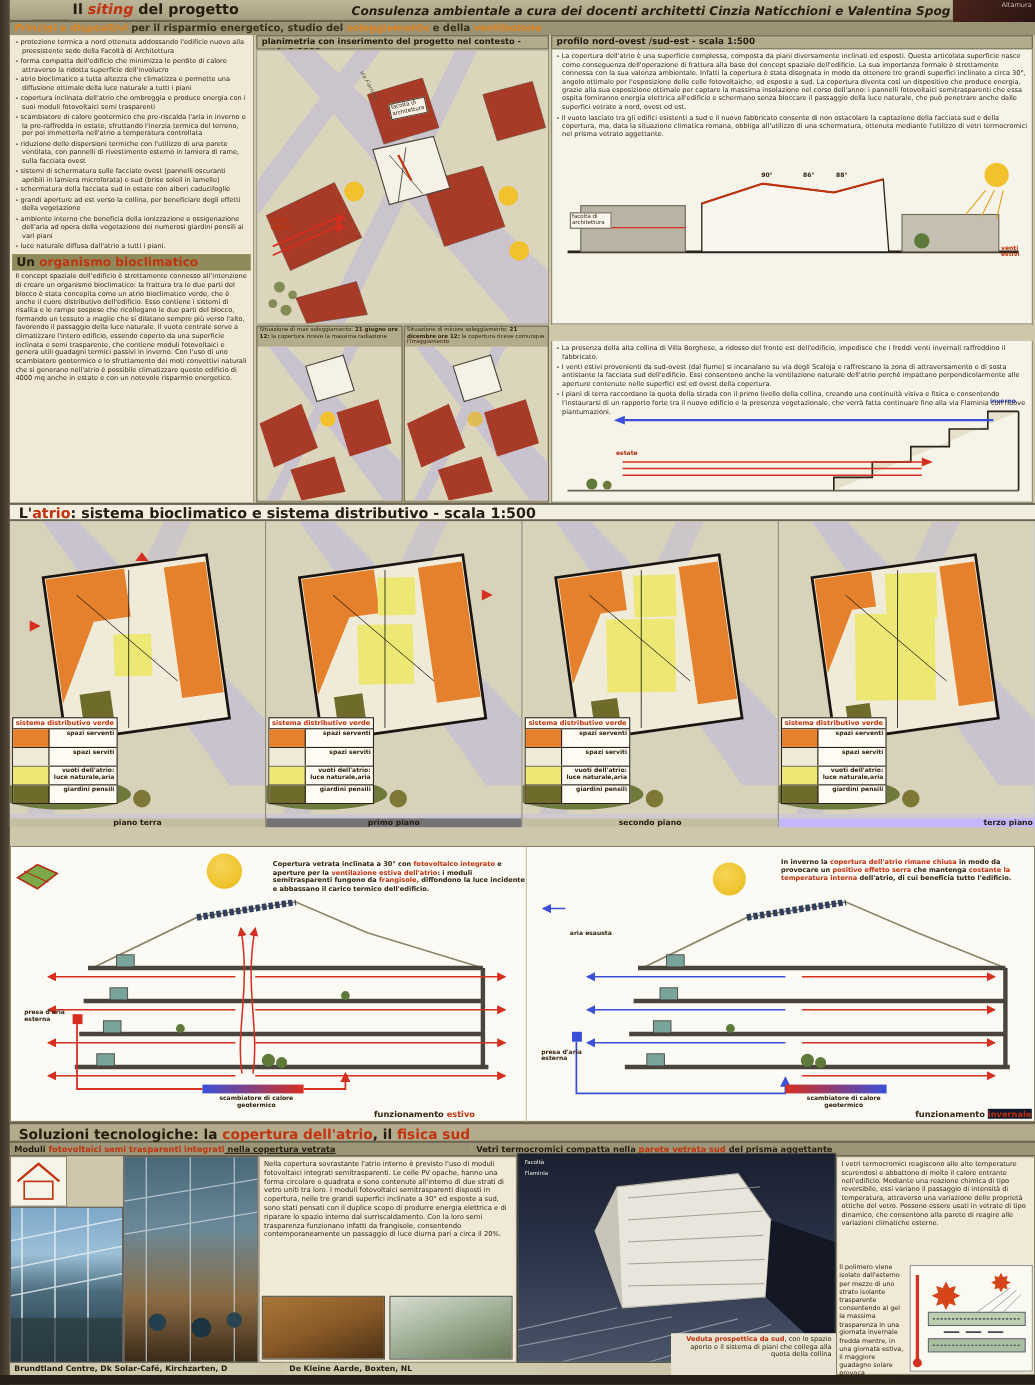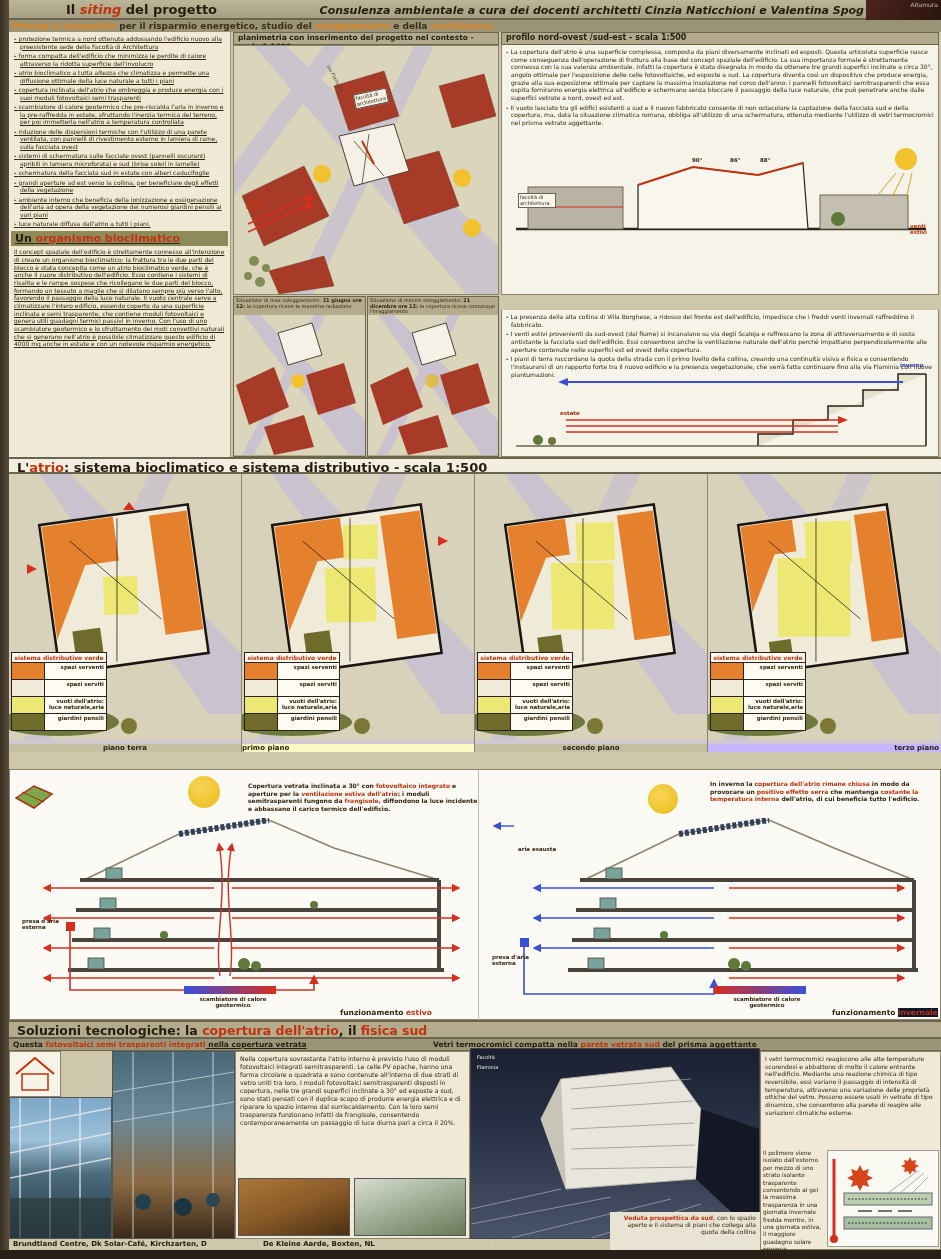--- a/index.html
+++ b/index.html
@@ -4,21 +4,21 @@
 <style>
   html,body{margin:0;padding:0;background:#6e665a;}
   .poster{position:relative;width:941px;height:1259px;background:#cfc7ab;
     font-family:"DejaVu Sans","Liberation Sans",sans-serif;color:#33240f;overflow:hidden;}
   .abs{position:absolute;box-sizing:border-box;}
   .hdrband{background:linear-gradient(#bdb597,#a79f81);border-bottom:2px solid #6b6550;}
   .title{font-size:13px;font-weight:bold;color:#241c0e;}
   .red{color:#c1330e;} .orange{color:#e0851f;} .ital{font-style:italic;}
   .credit{font-size:11px;font-weight:bold;font-style:italic;color:#241c0e;text-align:right;}
   .principi{background:#9b9376;font-size:9px;font-weight:bold;color:#3a2f16;padding:1px 4px;}
-  .leftcol{background:#efe9d5;border-right:1px solid #a09876;padding:3px 5px;font-size:6px;line-height:1.25;text-decoration:underline;}
+  .leftcol{background:#efe9d5;border-right:1px solid #a09876;padding:3px 5px;font-size:6px;line-height:1.25;}
   .dashlist{margin:0;padding:0;list-style:none;}
   .dashlist li{margin:0 0 2px 6px;text-indent:-6px;}
   .dashlist li::before{content:"- ";font-weight:bold;}
   .sechdr{background:#b3ab8c;border:1px solid #6b6550;font-weight:bold;font-size:8px;padding:0 4px;color:#241c0e;}
   .parag{font-size:6px;line-height:1.28;}
   .bighdr{font-size:13px;font-weight:bold;background:#f3efe0;border-top:2px solid #6b6550;border-bottom:2px solid #6b6550;padding:1px 8px;color:#241c0e;}
   .panelwhite{background:#f6f3e8;border:1px solid #8a8468;}
   .legend{background:#fdfbf2;border:1px solid #2a2218;font-size:5.5px;}
   .legend-title{color:#c1330e;font-weight:bold;text-align:center;border-bottom:1px solid #2a2218;padding:1px 0;font-size:6px;}
   .legend-row{display:flex;border-bottom:1px solid #2a2218;height:16px;}
@@ -277,21 +277,21 @@
           </div>
         <div class="legend-row">
             <span class="sw" style="background: rgb(236, 232, 115);"></span>
             <span class="ll">vuoti dell'atrio: luce naturale,aria</span>
           </div>
         <div class="legend-row">
             <span class="sw" style="background: rgb(111, 107, 42);"></span>
             <span class="ll">giardini pensili</span>
           </div>
       </div>
-      <div class="abs plancap" style="left:0;bottom:0;width:100%;text-align:left;background:#fef9c3;">primo piano</div>
+      <div class="abs plancap" style="left:0;bottom:0;width:100%;text-align:center;background:#737373;">primo piano</div>
     </div>
 
     <div class="abs" style="left:466px;top:0;width:233px;height:278px;border-right:1px solid #8a8468;">
       <svg width="232" height="266" viewBox="0 0 232 266">
         <rect width="232" height="266" fill="#d8d2bb"></rect>
         <polygon points="30,0 62,0 232,180 232,240 200,240" fill="#c9c3cf"></polygon>
         <polygon points="140,0 165,0 40,266 15,266" fill="#c9c3cf" opacity="0.8"></polygon>
         <ellipse cx="50" cy="248" rx="60" ry="14" fill="#6e7a3c"></ellipse>
           <circle cx="120" cy="252" r="8" fill="#7d7836"></circle>
         <g transform="rotate(-8 116 130)">
@@ -491,21 +491,21 @@
     <div class="abs smlabel" style="left:712px;top:226px;width:90px;text-align:center;">scambiatore di calore geotermico</div>
     <div class="abs funcap" style="left:822px;top:238px;">
       <span>funzionamento </span><span class="red" style="background:#0f172a;">invernale</span>
     </div>
   </div>
 
   <div class="abs bighdr" style="left:9px;top:1020px;width:932px;height:19px;font-size:12.5px;background:#b3ab8c;">
     <span>Soluzioni tecnologiche: la </span><span class="red">copertura dell'atrio</span><span>, il </span><span class="red">fisica sud</span>
   </div>
   <div class="abs bhdr2" style="left:9px;top:1039px;width:420px;height:12px;">
-    <span>Questa </span><span class="red">fotovoltaici semi trasparenti integrati</span><span style="text-decoration:underline;"> nella copertura vetrata</span>
+    <span>Moduli </span><span class="red">fotovoltaici semi trasparenti integrati</span><span style="text-decoration:underline;"> nella copertura vetrata</span>
   </div>
   <div class="abs bhdr2" style="left:429px;top:1039px;width:512px;height:12px;">
     <span>Vetri termocromici compatta nella </span><span class="red">parete vetrata sud</span><span> del prisma aggettante</span>
   </div>
 
   <div class="abs" style="left:9px;top:1051px;width:52px;height:46px;background:#f6f3e8;border:1px solid #8a8468;">
     <svg width="50" height="44" viewBox="0 0 50 44">
       <polyline points="6,22 25,6 44,22" fill="none" stroke="#c1330e" stroke-width="2"></polyline>
       <rect x="12" y="22" width="26" height="16" fill="none" stroke="#c1330e" stroke-width="1.5"></rect>
     </svg>

